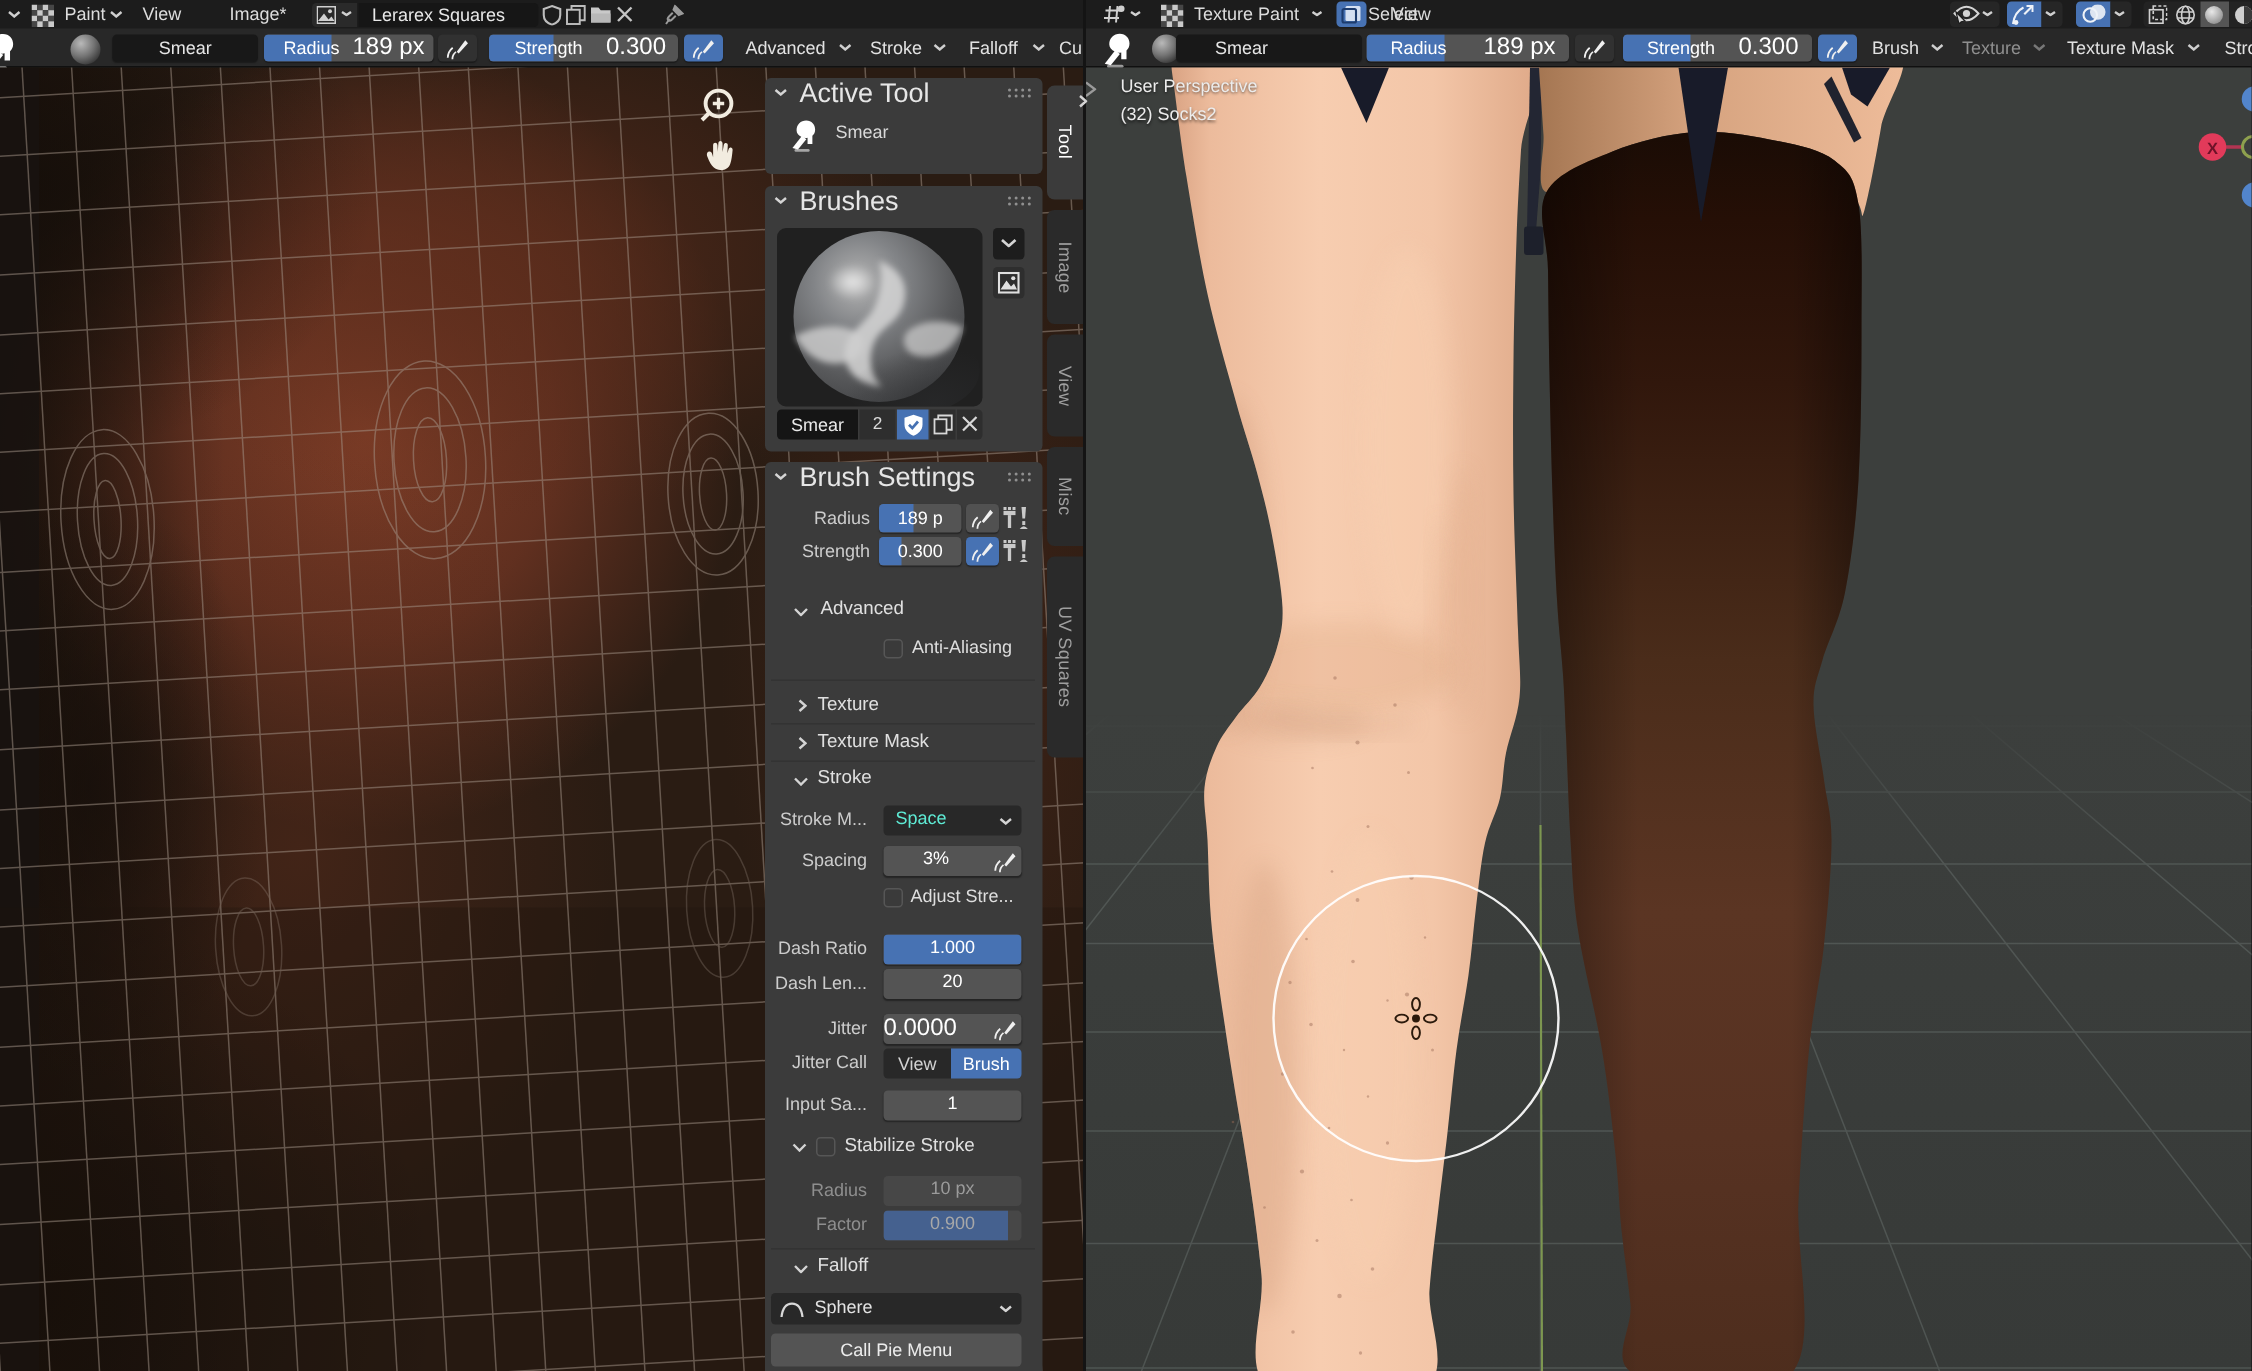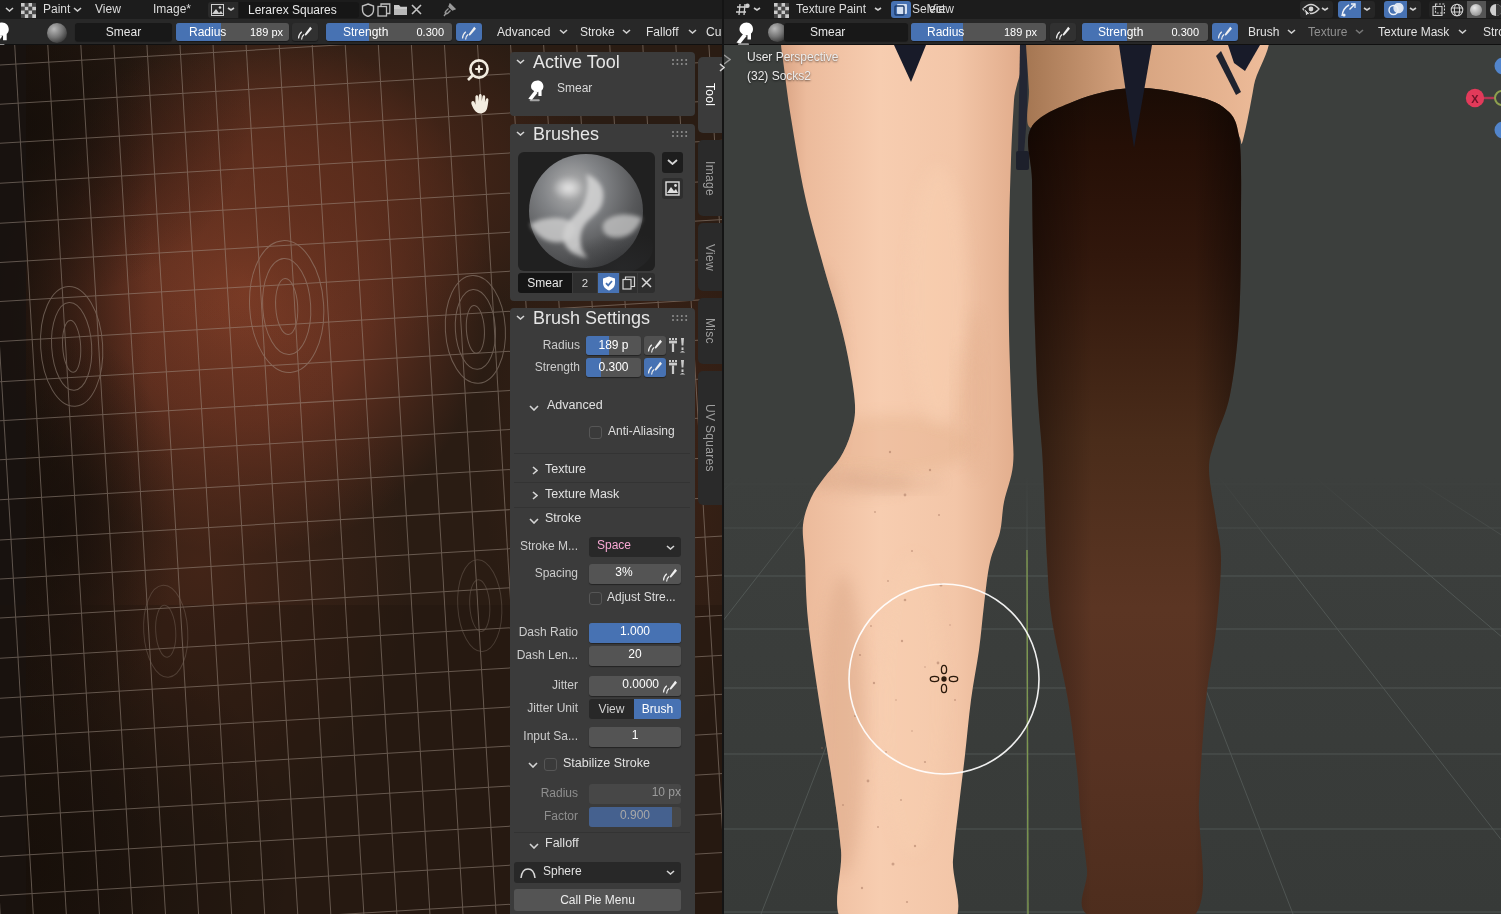--- a/index.html
+++ b/index.html
@@ -4,21 +4,21 @@
 html,body{width:1501px;height:914px;overflow:hidden;background:#1d1d1d;
 font-family:"Liberation Sans",sans-serif;}
 .abs{position:absolute}
 .txt{color:#dcdcdc;font-size:12px;line-height:18px;white-space:nowrap}
 .row2txt{color:#e2e2e2;font-size:12px;line-height:26px;white-space:nowrap}
 .gtxt{color:#8f8f8f}
 .slider{position:absolute;height:18px;background:#545454;border-radius:3px;overflow:hidden;
 box-shadow:0 1px 1px rgba(0,0,0,.4)}
 .slider .fill{position:absolute;left:0;top:0;bottom:0;background:#4772b3}
 .slider .lab{position:absolute;left:9px;top:0;font-size:12px;line-height:18px;color:#fff;white-space:nowrap}
-.slider .val{position:absolute;right:7px;top:0;font-size:11px;line-height:18px;color:#fff;white-space:nowrap}
+.slider .val{position:absolute;right:7px;top:0;font-size:16px;line-height:18px;color:#fff;white-space:nowrap}
 .penbtn{position:absolute;height:18px;width:26px;background:#313131;border-radius:3px;
 box-shadow:0 1px 1px rgba(0,0,0,.4)}
 .field{position:absolute;height:18px;background:#181818;border-radius:3px;color:#e6e6e6;
 font-size:12px;line-height:18px;text-align:center;box-shadow:0 1px 1px rgba(0,0,0,.35)}
 .panelrowlab{position:absolute;width:68px;text-align:right;color:#cccccc;font-size:12px;line-height:19px}
 .phead{color:#e6e6e6;font-size:18px;line-height:20px}
 .tab{position:absolute;left:0;width:24px;background:#2a2a2a;border-radius:5px 0 0 5px;color:#9f9f9f;
 display:flex;align-items:center;justify-content:center}
 .tab span{font-size:12px;writing-mode:vertical-rl;white-space:nowrap;letter-spacing:0.3px}
 .chk{position:absolute;width:13px;height:13px;background:#3a3a3a;border:1px solid #565656;border-radius:3px}
@@ -724,21 +724,21 @@
     <path d="M1,1 L5,4.5 L1,8" fill="none" stroke="#d4d4d4" stroke-width="1.6"></path>
   </svg>
 <div class="abs" style="left:545px;top:487px;color:#e0e0e0;font-size:12.5px">Texture Mask</div>
 <div class="abs" style="left:514px;top:507px;width:176px;height:1px;background:#333333"></div>
 <svg class="abs" style="left:529px;top:518px" width="10" height="6">
     <path d="M1,1 L5.0,5 L9,1" fill="none" stroke="#d4d4d4" stroke-width="1.6"></path>
   </svg>
 <div class="abs" style="left:545px;top:511px;color:#e0e0e0;font-size:12.5px">Stroke</div>
 <div class="panelrowlab" style="left:510px;top:537px">Stroke M...</div>
 <div class="abs" style="left:589px;top:537px;width:92px;height:20px;background:#282828;border-radius:3px"></div>
-<div class="abs" style="left:597px;top:538px;color:#f9a8d4;font-size:12px">Space</div>
+<div class="abs" style="left:597px;top:538px;color:#5eead4;font-size:12px">Space</div>
 <svg class="abs" style="left:666px;top:545px" width="9" height="5">
     <path d="M1,1 L4.5,4 L8,1" fill="none" stroke="#d4d4d4" stroke-width="1.6"></path>
   </svg>
 <div class="panelrowlab" style="left:510px;top:564px">Spacing</div>
 <div class="slider" style="left:589px;top:564px;width:92px;height:20px"></div>
 <div class="abs" style="left:589px;top:565px;width:70px;text-align:center;color:#fff;font-size:12px">3%</div>
 <svg class="abs" style="left:662px;top:567px" width="16" height="15" viewBox="0 0 16 15">
     <g fill="none" stroke="#f0f0f0" stroke-width="1.2">
       <path d="M1.5,13.5 A9,9 0 0 1 4.8,6.8"></path>
       <path d="M4.6,14.5 A6,6 0 0 1 7.0,9.6"></path>
@@ -750,42 +750,42 @@
 <div class="panelrowlab" style="left:510px;top:623px">Dash Ratio</div>
 <div class="slider" style="left:589px;top:623px;width:92px;height:20px">
     <div class="fill" style="width:92px"></div>
   </div>
 <div class="abs" style="left:589px;top:624px;width:92px;text-align:center;color:#fff;font-size:12px">1.000</div>
 <div class="panelrowlab" style="left:510px;top:646px">Dash Len...</div>
 <div class="slider" style="left:589px;top:646px;width:92px;height:20px"></div>
 <div class="abs" style="left:589px;top:647px;width:92px;text-align:center;color:#fff;font-size:12px">20</div>
 <div class="panelrowlab" style="left:510px;top:676px">Jitter</div>
 <div class="slider" style="left:589px;top:676px;width:92px;height:20px"></div>
-<div class="abs" style="left:589px;top:677px;width:70px;text-align:right;color:#fff;font-size:12px">0.0000</div>
+<div class="abs" style="left:589px;top:677px;width:70px;text-align:left;color:#fff;font-size:16px">0.0000</div>
 <svg class="abs" style="left:662px;top:679px" width="16" height="15" viewBox="0 0 16 15">
     <g fill="none" stroke="#f0f0f0" stroke-width="1.2">
       <path d="M1.5,13.5 A9,9 0 0 1 4.8,6.8"></path>
       <path d="M4.6,14.5 A6,6 0 0 1 7.0,9.6"></path>
       <path d="M7.5,9.5 L13.2,1.8 L15.0,3.8 L8.8,10.7 Z" fill="#f0f0f0" stroke="none"></path>
     </g>
   </svg>
-<div class="panelrowlab" style="left:510px;top:699px">Jitter Unit</div>
+<div class="panelrowlab" style="left:510px;top:699px">Jitter Call</div>
 <div class="abs" style="left:589px;top:699px;width:45px;height:20px;background:#282828;border-radius:3px 0 0 3px;color:#d2d2d2;font-size:12px;line-height:20px;text-align:center">View</div>
 <div class="abs" style="left:634px;top:699px;width:47px;height:20px;background:#4772b3;border-radius:0 3px 3px 0;color:#fff;font-size:12px;line-height:20px;text-align:center">Brush</div>
 <div class="panelrowlab" style="left:510px;top:727px">Input Sa...</div>
 <div class="slider" style="left:589px;top:727px;width:92px;height:20px"></div>
 <div class="abs" style="left:589px;top:728px;width:92px;text-align:center;color:#fff;font-size:12px">1</div>
 <svg class="abs" style="left:528px;top:762px" width="10" height="6">
     <path d="M1,1 L5.0,5 L9,1" fill="none" stroke="#d4d4d4" stroke-width="1.6"></path>
   </svg>
 <div class="chk" style="left:544px;top:758px"></div>
 <div class="abs" style="left:563px;top:756px;color:#e0e0e0;font-size:12.5px">Stabilize Stroke</div>
 <div class="panelrowlab gtxt" style="left:510px;top:784px;color:#8e8e8e">Radius</div>
 <div class="abs" style="left:589px;top:784px;width:92px;height:20px;background:#474747;border-radius:3px"></div>
-<div class="abs" style="left:589px;top:785px;width:92px;text-align:right;color:#9b9b9b;font-size:12px">10 px</div>
+<div class="abs" style="left:589px;top:785px;width:92px;text-align:center;color:#9b9b9b;font-size:12px">10 px</div>
 <div class="panelrowlab gtxt" style="left:510px;top:807px;color:#8e8e8e">Factor</div>
 <div class="abs" style="left:589px;top:807px;width:92px;height:20px;background:#474747;border-radius:3px;overflow:hidden">
     <div class="abs" style="left:0;top:0;bottom:0;width:83px;background:#45618f"></div>
   </div>
 <div class="abs" style="left:589px;top:808px;width:92px;text-align:center;color:#a8a8a8;font-size:12px">0.900</div>
 <div class="abs" style="left:514px;top:832px;width:176px;height:1px;background:#333333"></div>
 <svg class="abs" style="left:529px;top:843px" width="10" height="6">
     <path d="M1,1 L5.0,5 L9,1" fill="none" stroke="#d4d4d4" stroke-width="1.6"></path>
   </svg>
 <div class="abs" style="left:545px;top:836px;color:#e0e0e0;font-size:12.5px">Falloff</div>

